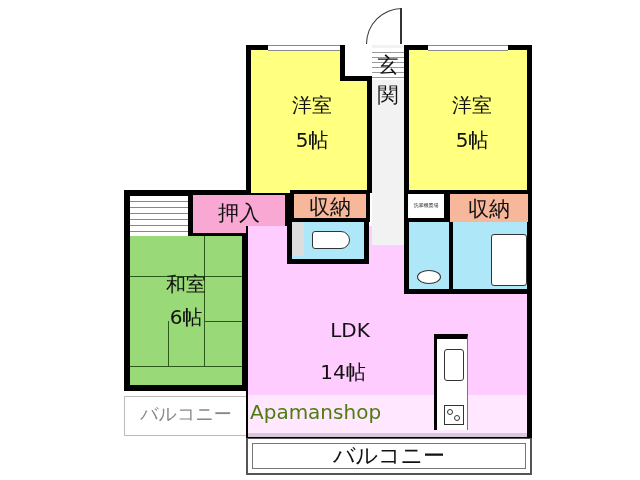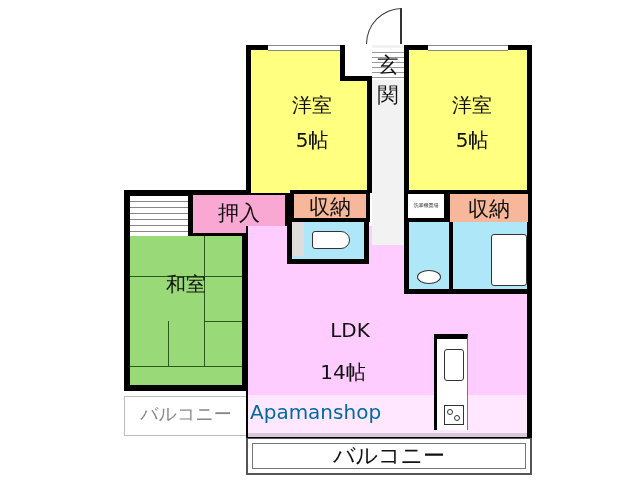--- a/index.html
+++ b/index.html
@@ -25,20 +25,21 @@
 <div class="abs" style="left:124px;top:229px;width:124px;height:162px;background:#99d977;border:6px solid #000;border-top:3px solid #000;">
 
   <div class="abs" style="left:0;right:0;top:44px;height:1px;background:#2a5a1a;"></div>
   <div class="abs" style="left:0;right:0;top:134px;height:1px;background:#2a5a1a;"></div>
   <div class="abs" style="left:74px;top:0;width:1px;height:134px;background:#2a5a1a;"></div>
   <div class="abs" style="left:0;width:74px;top:0;height:0;"></div>
   <div class="abs" style="left:12px;top:44px;width:1px;height:0;"></div>
   <div class="abs" style="left:74px;right:0;top:89px;height:1px;background:#2a5a1a;"></div>
   <div class="abs" style="left:38px;top:89px;width:1px;height:45px;background:#2a5a1a;"></div>
   <div class="lbl big" style="left:0;right:0;top:42px;">和室</div>
+  <div class="lbl big" style="left:0;right:0;top:75px;">6帖</div>
 </div>
 
 <div class="abs" style="left:124px;top:190px;width:64px;height:46px;border:6px solid #000;border-right:none;border-bottom:none;background:repeating-linear-gradient(#fff 0 5px,#888 5px 6px);"></div>
 
 <div class="abs" style="left:188px;top:190px;width:102px;height:46px;background:#f9a8d4;border:5px solid #000;border-bottom:3px solid #000;">
   <div class="lbl mid" style="left:0;right:0;top:7px;">押入</div>
 </div>
 
 <div class="abs" style="left:246px;top:226px;width:286px;height:212px;background:#ffccff;border:5px solid #000;border-top:none;border-left:2px solid #000;"></div>
 <div class="abs" style="left:248px;top:395px;width:279px;height:42px;background:rgba(255,235,255,0.85);"></div>
@@ -90,13 +91,13 @@
 <div class="abs" style="left:448px;top:190px;width:84px;height:38px;background:#f7b79a;border:4px solid #000;border-left:2px solid #000;">
   <div class="lbl mid" style="left:0;right:0;top:4px;">収納</div>
 </div>
 
 <div class="abs" style="left:404px;top:222px;width:128px;height:72px;background:#aee8f8;border:5px solid #000;border-top:none;">
   <div class="abs" style="left:40px;top:0;width:4px;height:67px;background:#000;"></div>
   <div class="abs" style="left:8px;top:48px;width:24px;height:14px;border:1px solid #333;border-radius:50%;background:#fff;"></div>
   <div class="abs" style="left:82px;top:12px;width:36px;height:52px;border:1px solid #333;border-radius:3px;background:#fff;"></div>
 </div>
 
-<div class="lbl" style="left:250px;top:402px;font-size:20px;color:#0369a1;text-align:left;">Apamanshop</div>
+<div class="lbl" style="left:250px;top:402px;font-size:20px;color:#4d7c0f;text-align:left;">Apamanshop</div>
 
 </body></html>

